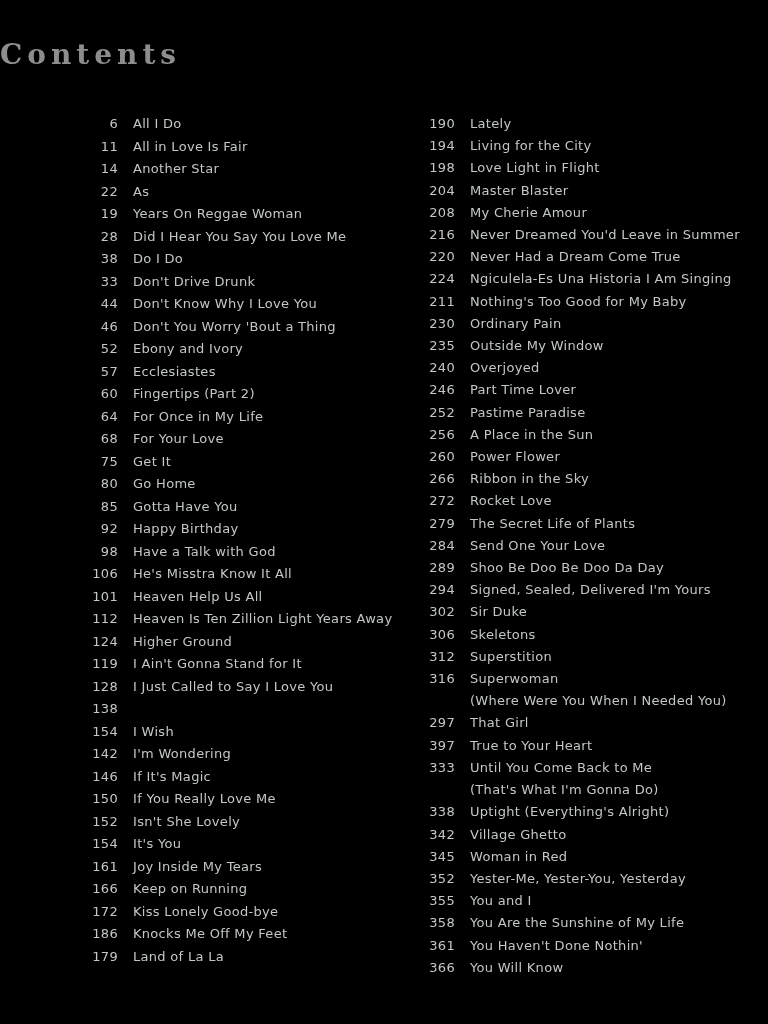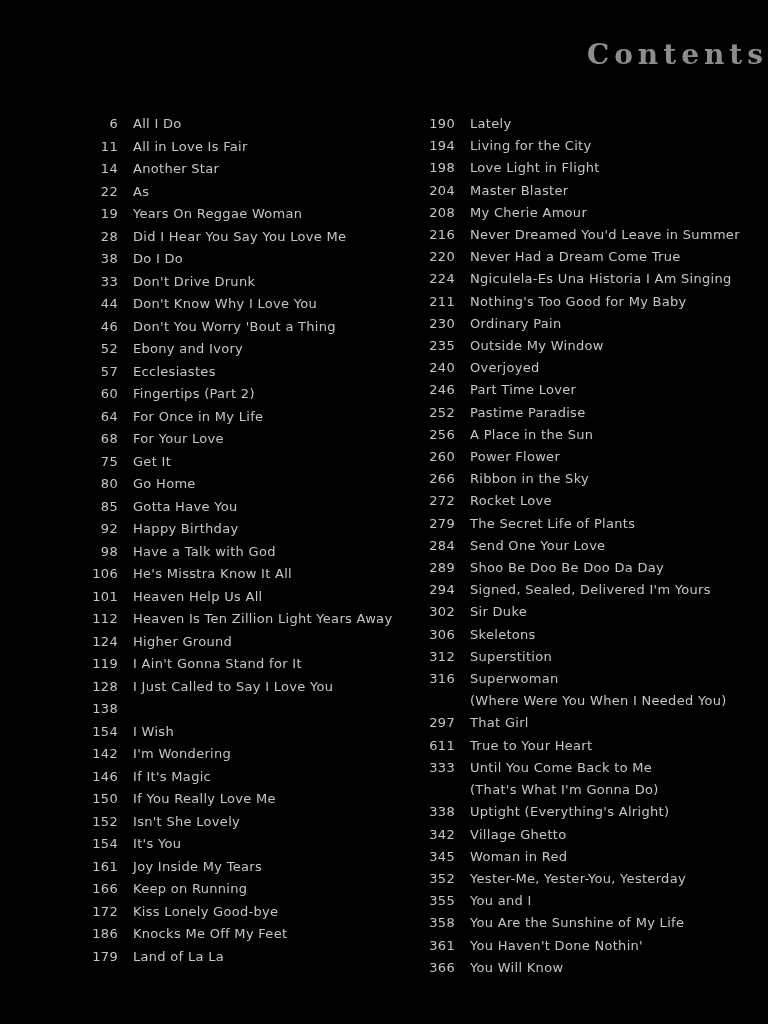--- a/index.html
+++ b/index.html
@@ -12,21 +12,21 @@
     background: #000000;
     overflow: hidden;
     position: relative;
     font-family: "DejaVu Sans", "Liberation Sans", sans-serif;
   }
   .page-title {
     position: absolute;
     top: 38px;
     left: 0;
     width: 768px;
-    text-align: right;
+    text-align: left;
     font-family: "DejaVu Serif", "Liberation Serif", serif;
     font-weight: bold;
     font-size: 28px;
     letter-spacing: 5px;
     color: #8d8d8d;
     margin: 0;
   }
   .toc {
     position: absolute;
     top: 113px;
@@ -387,21 +387,21 @@
     <span class="toc-num">316</span>
     <span class="toc-title">Superwoman<span class="line2">(Where Were You When I Needed You)</span></span>
   </div>
 
   <div class="toc-entry">
     <span class="toc-num">297</span>
     <span class="toc-title">That Girl</span>
   </div>
 
   <div class="toc-entry">
-    <span class="toc-num">611</span>
+    <span class="toc-num">397</span>
     <span class="toc-title">True to Your Heart</span>
   </div>
 
   <div class="toc-entry">
     <span class="toc-num">333</span>
     <span class="toc-title">Until You Come Back to Me<span class="line2">(That's What I'm Gonna Do)</span></span>
   </div>
 
   <div class="toc-entry">
     <span class="toc-num">338</span>

